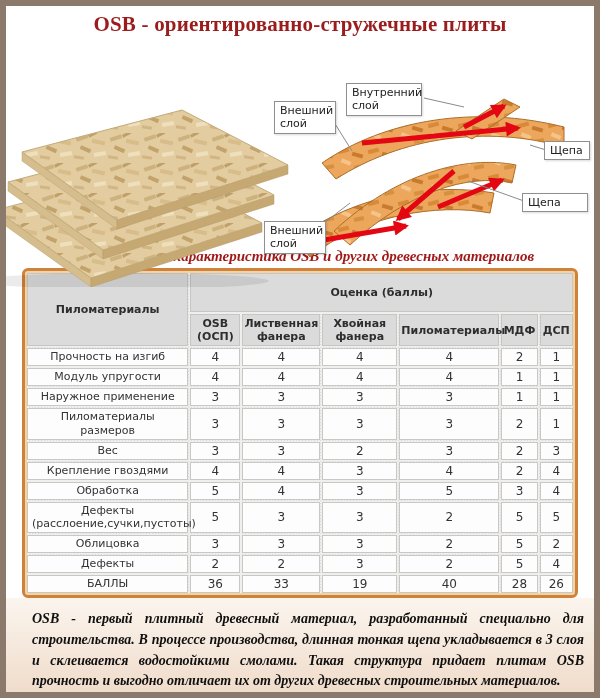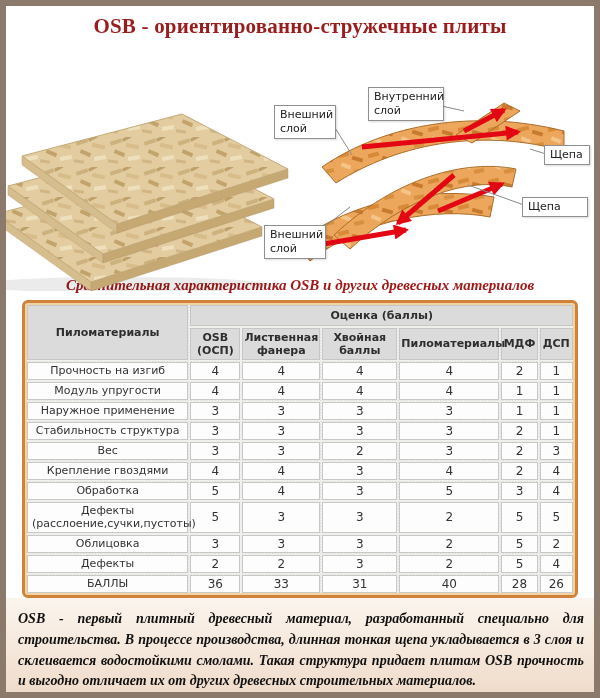--- a/index.html
+++ b/index.html
@@ -54,33 +54,33 @@
     background-color:#f1efec;
     background-image:radial-gradient(#dddad6 1px, transparent 1px);
     background-size:3px 3px;
   }
   table.cmp th {
     background:#dbdbdb;
     border:1px solid #c6c6c6;
     font-size:11px; font-weight:bold; color:#2e2e2e;
     padding:2px 1px;
   }
-  table.cmp th.group-hdr { padding:3px; }
+  table.cmp th.group-hdr { padding:12px; }
   table.cmp td {
     background:#fdfdfd;
     border:1px solid #c8c8c8;
     text-align:center;
     color:#333333;
   }
   td.c-label { font-size:11px; padding:1px 4px; white-space:pre-line; line-height:1.25; }
   td.c-val   { font-size:12px; padding:1px 2px; }
   .footer {
     flex:1;
     background:linear-gradient(#fbf5ee, #f0dccb);
-    padding:11px 10px 0 12px;
+    padding:11px 10px 0 26px;
   }
   .footer-text {
     font-family:"Liberation Serif", serif;
     font-style:italic; font-weight:bold;
     font-size:14px; line-height:1.48;
     color:#101010;
     text-align:justify;
     margin:0;
   }
 </style>
@@ -154,21 +154,21 @@
         <g stroke="#8a8a8a" stroke-width="1">
           <line x1="418" y1="55" x2="458" y2="64"></line>
           <line x1="326" y1="76" x2="346" y2="108"></line>
           <line x1="524" y1="102" x2="540" y2="107"></line>
           <line x1="462" y1="138" x2="518" y2="158"></line>
           <line x1="318" y1="180" x2="344" y2="160"></line>
         </g>
       </g>
     </svg>
 
-    <div class="dlabel" style="left:362px; top:40px; width:64px;">Внутренний слой</div>
+    <div class="dlabel" style="left:340px; top:40px; width:64px;">Внутренний слой</div>
     <div class="dlabel" style="left:268px; top:58px; width:50px;">Внешний слой</div>
     <div class="dlabel" style="left:538px; top:98px; width:34px;">Щепа</div>
     <div class="dlabel" style="left:516px; top:150px; width:54px;">Щепа</div>
     <div class="dlabel" style="left:258px; top:178px; width:50px;">Внешний слой</div>
   </div>
 
   <div class="subtitle-bar">
     <span class="subtitle">Сравнительная характеристика OSB и других древесных материалов</span>
   </div>
 
@@ -184,21 +184,21 @@
           <col style="width:6%">
       </colgroup>
       <thead>
         <tr>
           <th rowspan="2">Пиломатериалы</th>
           <th colspan="6" class="group-hdr">Оценка (баллы)</th>
         </tr>
         <tr>
           <th>OSB (ОСП)</th>
           <th>Лиственная фанера</th>
-          <th>Хвойная баллы</th>
+          <th>Хвойная фанера</th>
           <th>Пиломатериалы</th>
           <th>МДФ</th>
           <th>ДСП</th>
         </tr>
       </thead>
       <tbody>
           <tr>
             <td class="c-label">Прочность на изгиб</td>
             <td class="c-val">4</td>
             <td class="c-val">4</td>
@@ -219,21 +219,21 @@
           <tr>
             <td class="c-label">Наружное применение</td>
             <td class="c-val">3</td>
             <td class="c-val">3</td>
             <td class="c-val">3</td>
             <td class="c-val">3</td>
             <td class="c-val">1</td>
             <td class="c-val">1</td>
           </tr>
           <tr>
-            <td class="c-label">Стабильность структура</td>
+            <td class="c-label">Пиломатериалы размеров</td>
             <td class="c-val">3</td>
             <td class="c-val">3</td>
             <td class="c-val">3</td>
             <td class="c-val">3</td>
             <td class="c-val">2</td>
             <td class="c-val">1</td>
           </tr>
           <tr>
             <td class="c-label">Вес</td>
             <td class="c-val">3</td>
@@ -286,21 +286,21 @@
             <td class="c-val">2</td>
             <td class="c-val">3</td>
             <td class="c-val">2</td>
             <td class="c-val">5</td>
             <td class="c-val">4</td>
           </tr>
           <tr>
             <td class="c-label">БАЛЛЫ</td>
             <td class="c-val">36</td>
             <td class="c-val">33</td>
-            <td class="c-val">31</td>
+            <td class="c-val">19</td>
             <td class="c-val">40</td>
             <td class="c-val">28</td>
             <td class="c-val">26</td>
           </tr>
         </tbody>
     </table>
   </div>
 
   <div class="footer">
     <p class="footer-text">OSB - первый плитный древесный материал, разработанный специально для строительства. В процессе производства, длинная тонкая щепа укладывается в 3 слоя и склеивается водостойкими смолами. Такая структура придает плитам OSB прочность и выгодно отличает их от других древесных строительных материалов.</p>

